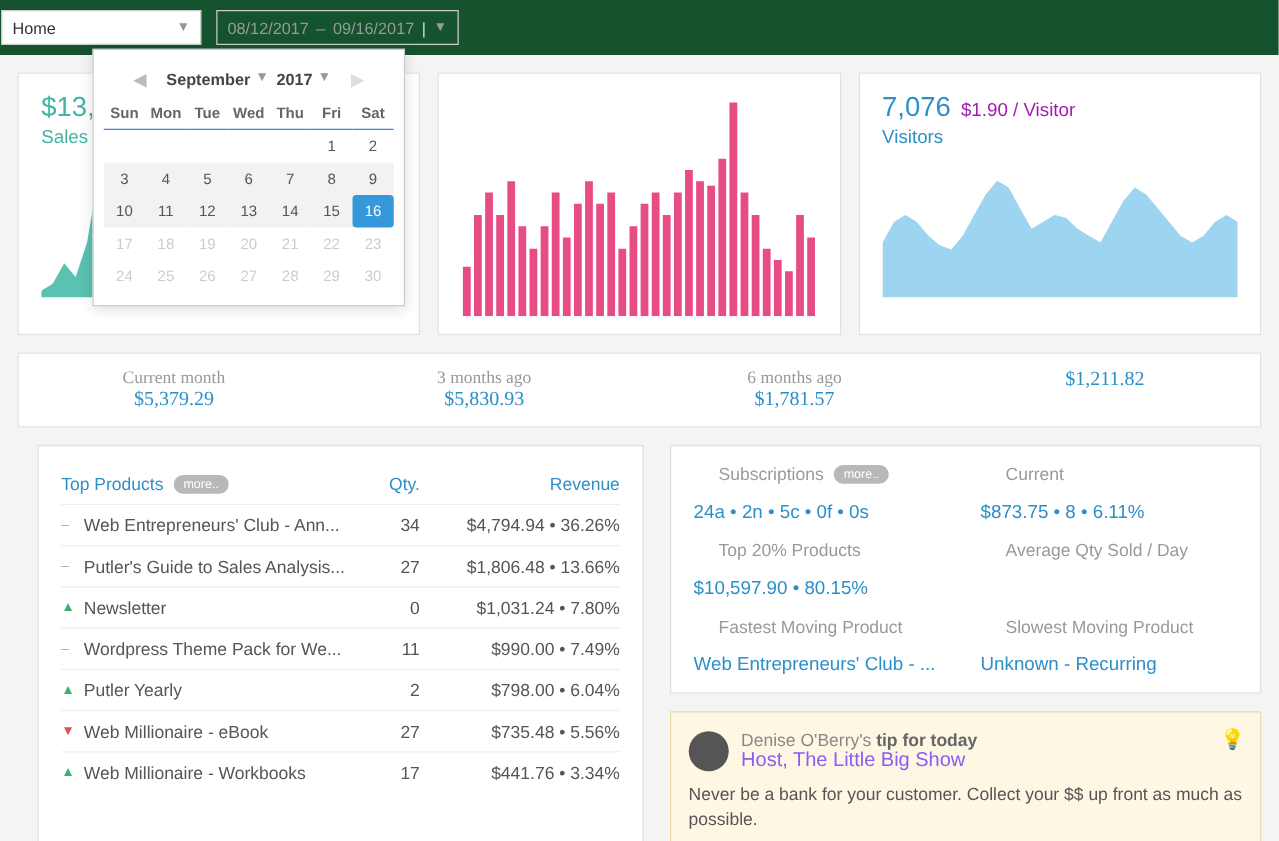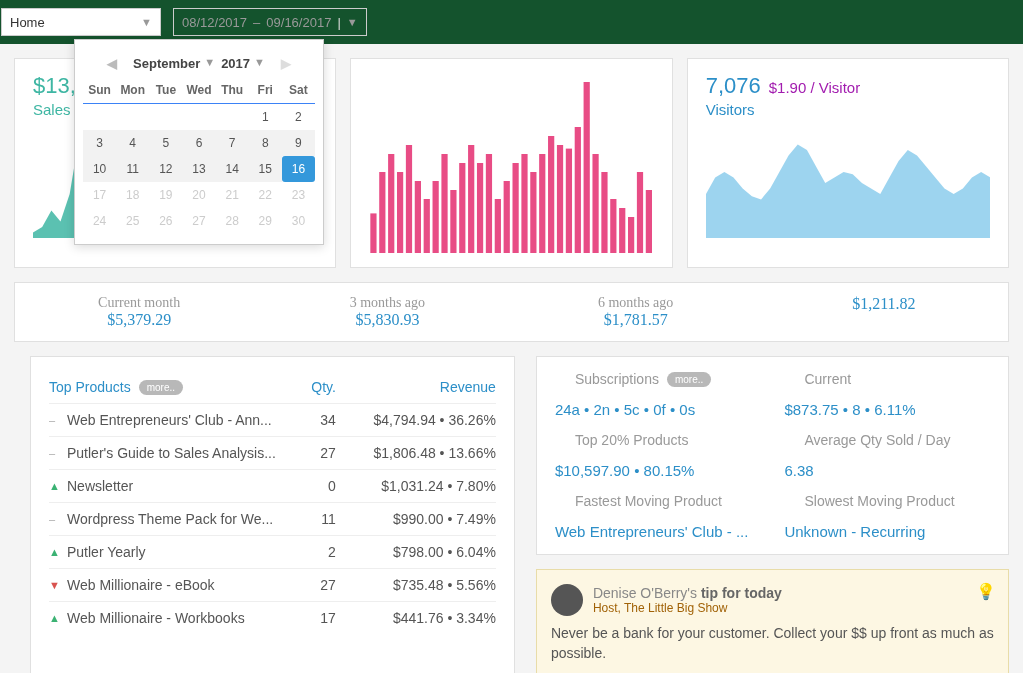--- a/index.html
+++ b/index.html
@@ -38,21 +38,21 @@
 .arr-nt { color:#aaa; }
 .more-pill { background:#b8b8b8; color:#fff; font-size:10px; padding:2px 8px; border-radius:10px; cursor:pointer;}
 .stats-grid { display:grid; grid-template-columns:1fr 1fr; gap: 14px 24px; }
 .stat-lbl { color:#999; font-size:14px; display:flex; align-items:center; gap:8px;margin-left:20px;}
 .stat-val { color:#2c8fc8; font-size:15px; margin-top:14px; overflow:hidden; text-overflow:ellipsis; white-space:nowrap;}
 .tip-card { background:#fdf7e3; border:1px solid #e8dca8; padding:14px; margin-top:14px; position:relative;}
 .tip-head { display:flex; align-items:center; gap:10px;}
 .avatar { width:32px; height:32px; border-radius:50%; background:#555; display:inline-block;}
 .tip-name { color:#888; font-size:14px;}
 .tip-bold { color:#666; font-weight:600;}
-.tip-sub { color:#a16207; font-size:12px;}
+.tip-sub { color:#8b5cf6; font-size:16px;}
 .tip-body { color:#555; margin-top:8px; font-size:14px; line-height:1.4;}
 .bulb { position:absolute; top:12px; right:12px; color:#c9b24a; font-size:16px;}
 
 .calendar { position:absolute; top:30px; left:-100px; width:250px; background:#fff; border:1px solid #ccc; box-shadow:0 2px 10px rgba(0,0,0,0.15); z-index:10; padding:10px 8px;}
 .cal-head { display:flex; justify-content:center; align-items:center; gap:6px; font-weight:600; color:#444; padding:6px 0;}
 .cal-head .nav { color:#bbb; font-size:13px; padding:0 10px; cursor:pointer;}
 .cal-head .lbl { display:flex; align-items:flex-start; gap:4px;}
 .cal-grid { display:grid; grid-template-columns: repeat(7, 1fr); text-align:center; font-size:12px;}
 .cal-grid .dh { color:#666; font-weight:600; border-bottom:1px solid #3b82f6; padding:6px 0;}
 .cal-grid .d { padding:6px 0; color:#555; cursor:pointer;}
@@ -283,21 +283,20 @@
             <div>
               <div class="stat-lbl">Current</div>
               <div class="stat-val">$873.75 • 8 • 6.11%</div>
             </div>
             <div>
               <div class="stat-lbl">Top 20% Products</div>
               <div class="stat-val">$10,597.90 • 80.15%</div>
             </div>
             <div>
               <div class="stat-lbl">Average Qty Sold / Day</div>
-              <div class="stat-val">6.38</div>
             </div>
             <div>
               <div class="stat-lbl">Fastest Moving Product</div>
               <div class="stat-val">Web Entrepreneurs' Club - ...</div>
             </div>
             <div>
               <div class="stat-lbl">Slowest Moving Product</div>
               <div class="stat-val">Unknown - Recurring</div>
             </div>
           </div>

